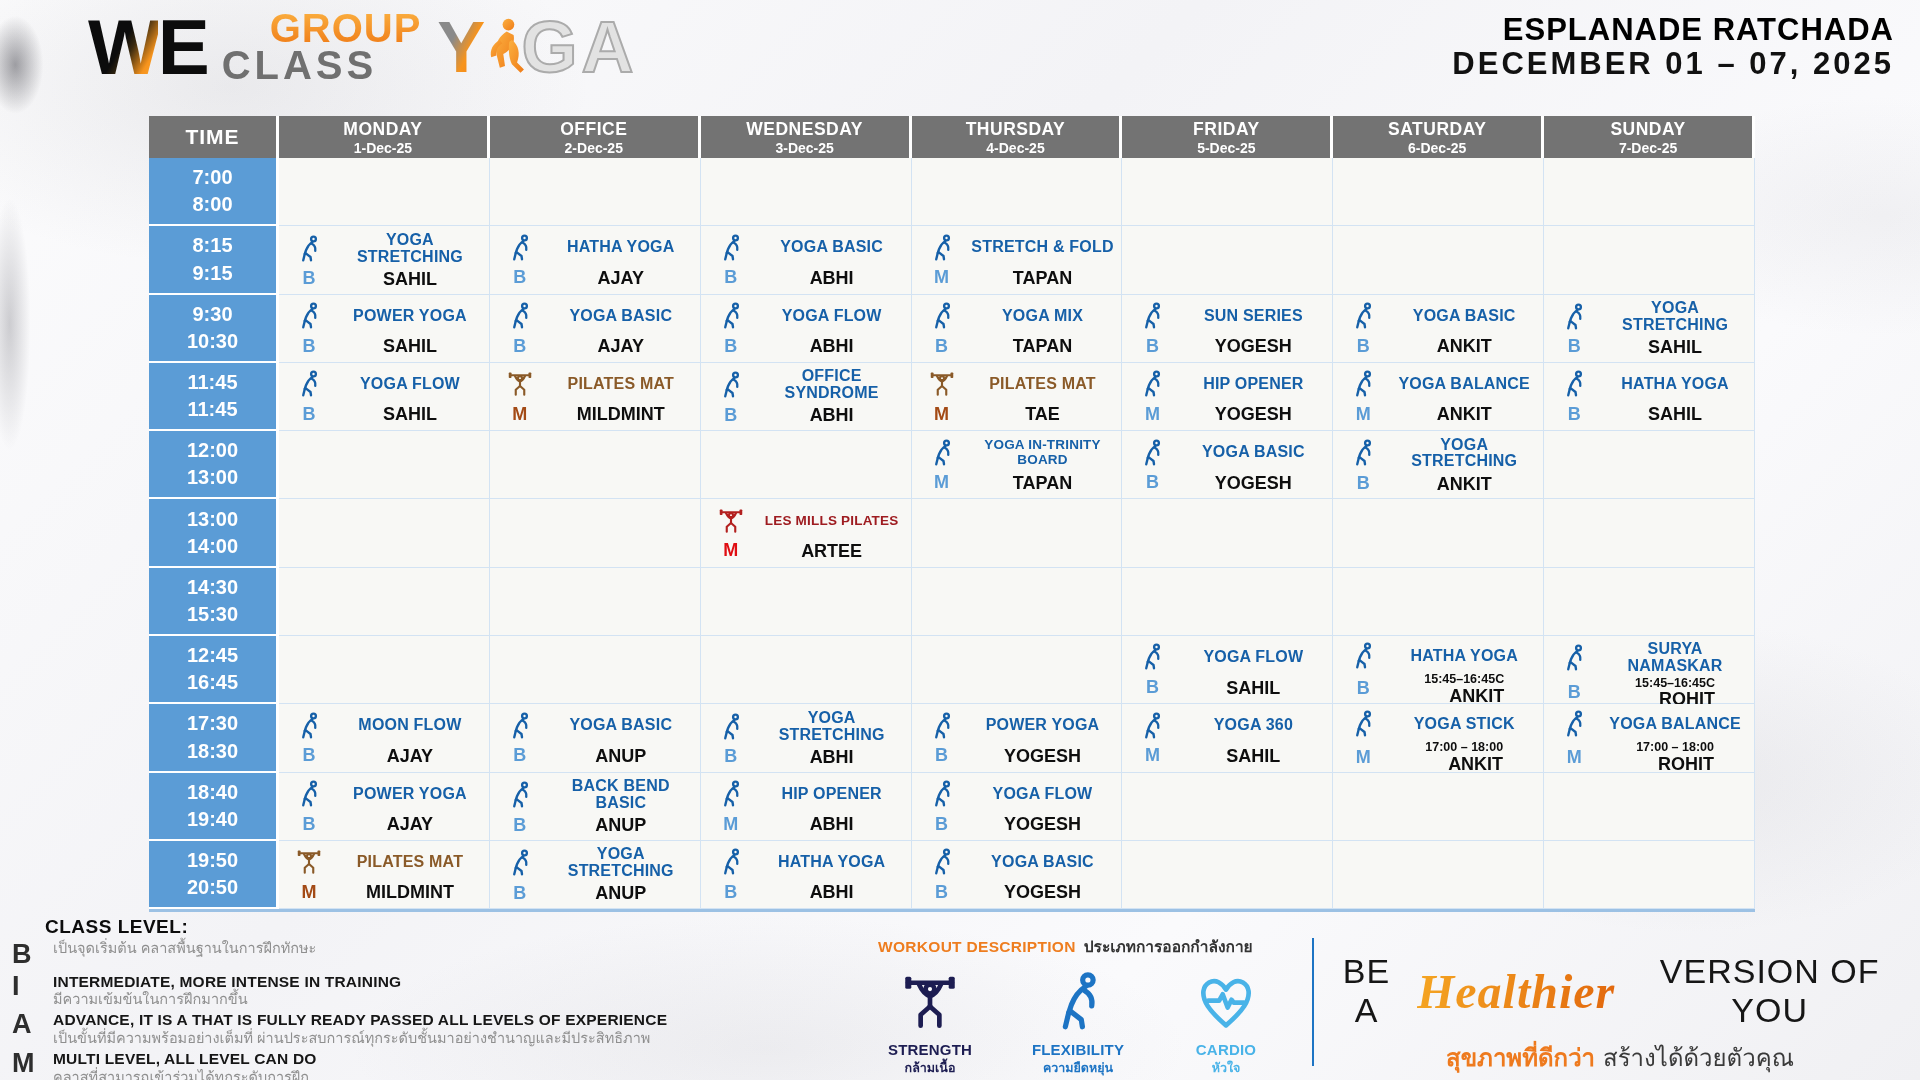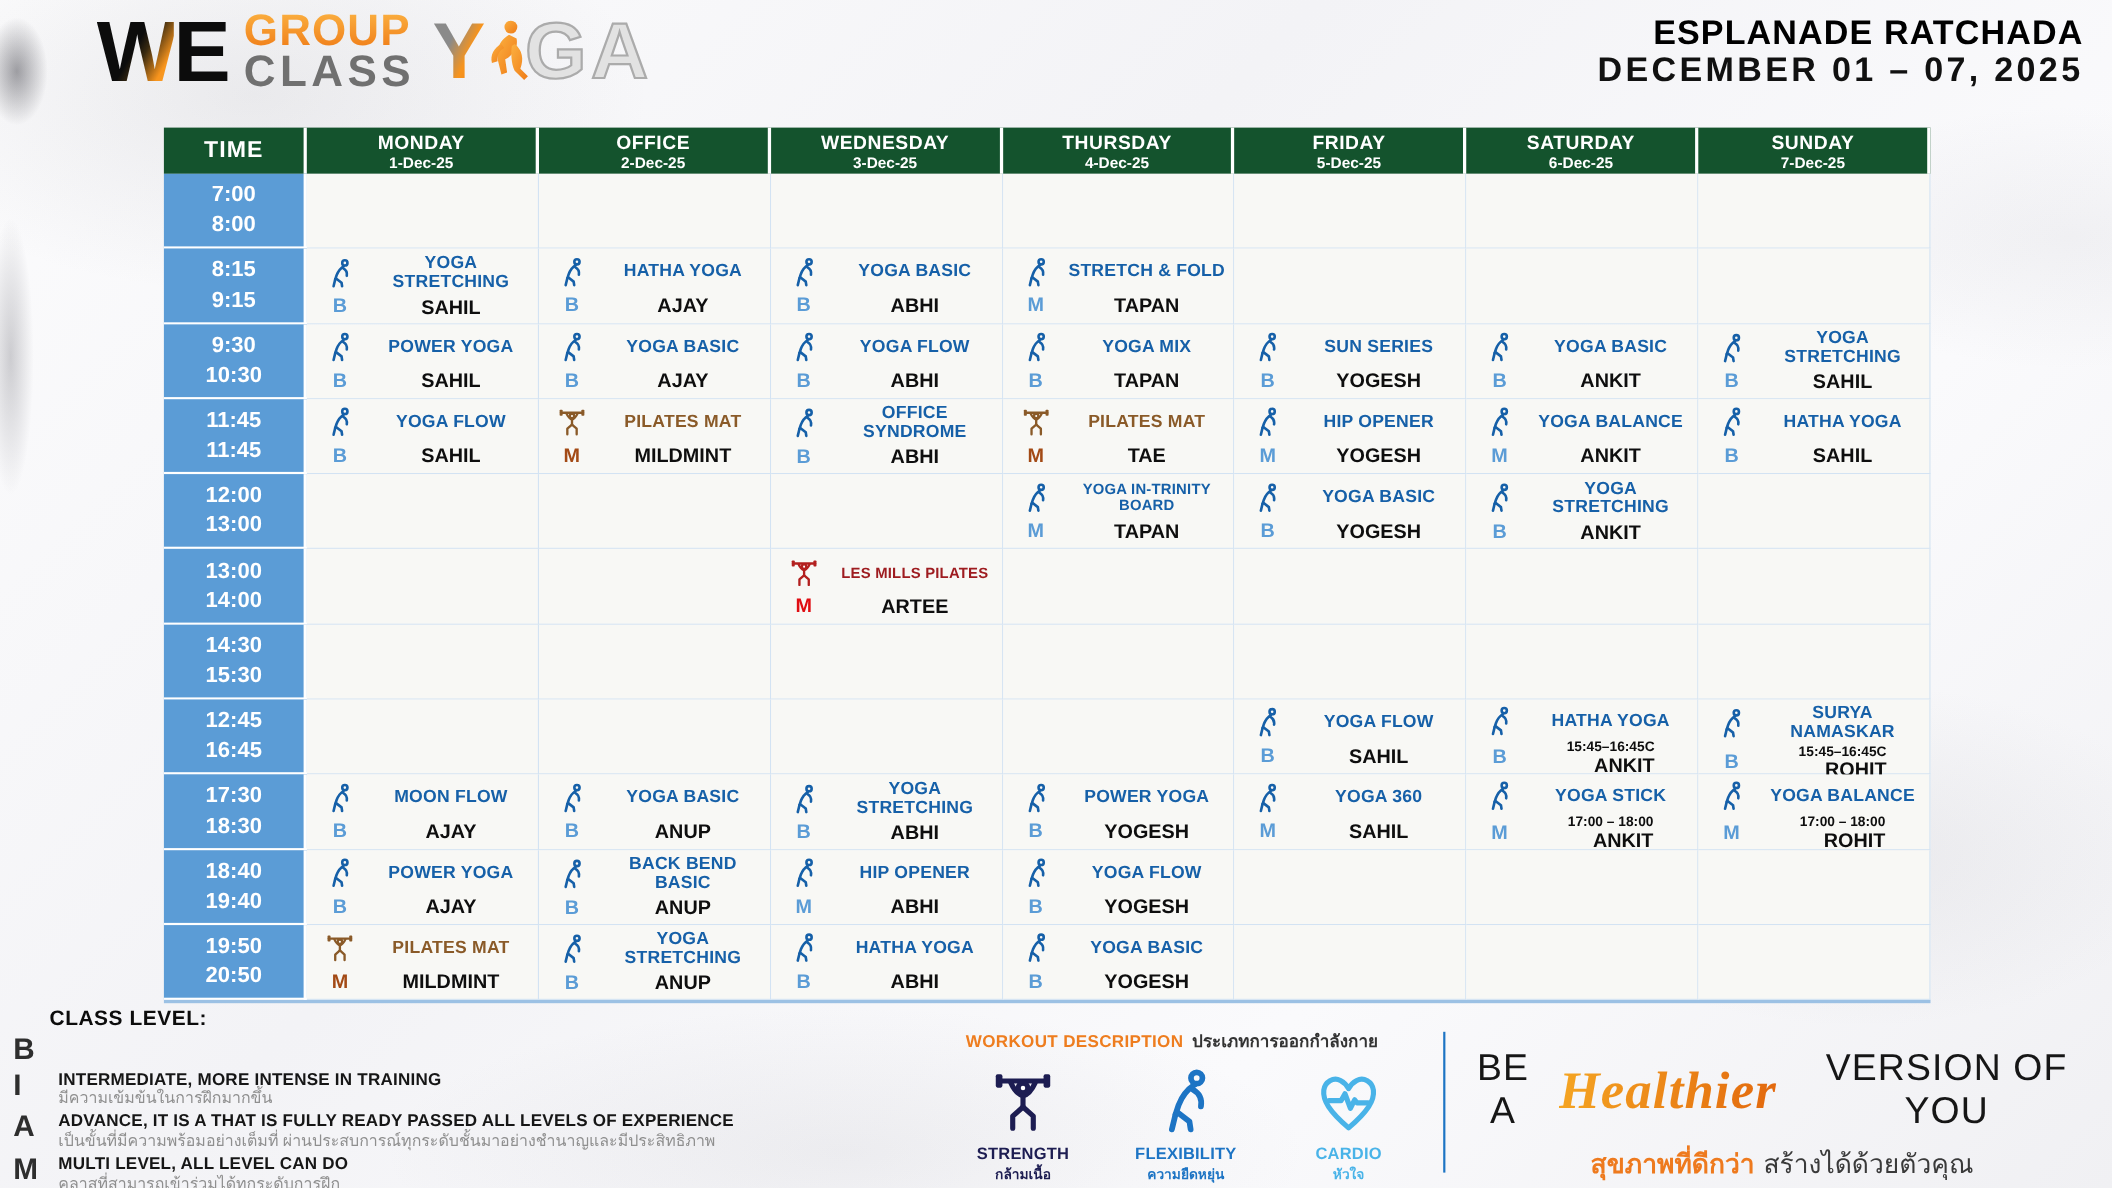--- a/index.html
+++ b/index.html
@@ -14,38 +14,38 @@
       radial-gradient(ellipse 700px 220px at 40% 97%, rgba(150,150,160,.12), transparent 60%),
       radial-gradient(ellipse 420px 200px at 98% 20%, rgba(150,150,160,.10), transparent 60%),
       linear-gradient(135deg,#fcfcfd,#f3f3f6 40%,#fafafc 70%,#f0f0f3);
   }
   
   .logo-wrap{position:absolute;left:88px;top:8px;display:flex;align-items:center;gap:16px;}
   .logo-we{font-size:78px;font-weight:900;letter-spacing:-4px;line-height:1;}
   .logo-we .w{background:linear-gradient(120deg,#0c0c0c 48%,#3a2a10 58%,#f7941d 78%,#fbb040);-webkit-background-clip:text;background-clip:text;color:transparent;}
   .logo-we .e{color:#0c0c0c;}
   .logo-gc{display:flex;flex-direction:column;line-height:.92;}
-  .logo-group{font-size:40px;font-weight:800;letter-spacing:1px;background:linear-gradient(180deg,#fbb040,#ef7b17);-webkit-background-clip:text;background-clip:text;color:#f08421;color:transparent;}
+  .logo-group{font-size:40px;font-weight:800;letter-spacing:1px;background:linear-gradient(180deg,#fbb040,#ef7b17);-webkit-background-clip:text;background-clip:text;color:#f08421;color:transparent;margin-left:48px;}
   .logo-class{font-size:40px;font-weight:800;letter-spacing:4px;color:#707070;}
   .logo-yoga{display:flex;align-items:center;font-size:72px;font-weight:900;line-height:1;}
   .logo-yoga .y{background:linear-gradient(115deg,#8a8a8a 35%,#f7941d 62%,#ef7b17);-webkit-background-clip:text;background-clip:text;color:#9a9a9a;color:transparent;}
   .logo-yoga .ga{color:#e2e2e2;-webkit-text-stroke:2px #ababab;letter-spacing:4px;}
   .logo-dancer{margin:0 -10px 0 -6px;}
   .head-right{position:absolute;right:26px;top:14px;text-align:right;}
   .head-title{font-size:31px;font-weight:800;letter-spacing:1px;color:#000000;line-height:1.02;}
   .head-sub{font-size:31px;font-weight:700;letter-spacing:3px;color:#111;line-height:1.15;}
   
   #schedule-grid{
     position:absolute;left:149px;top:116px;width:1606px;
     display:grid;grid-template-columns:130px repeat(7,1fr);
     grid-template-rows:42px repeat(11,68.3px);
     border-bottom:3px solid #9cc1e4;
   }
   .cell{box-sizing:border-box;}
-  .head{background:#14532d;color:#fff;display:flex;flex-direction:column;align-items:center;justify-content:center;border-right:3px solid #fff;}
+  .head{background:#737373;color:#fff;display:flex;flex-direction:column;align-items:center;justify-content:center;border-right:3px solid #fff;}
   .time-head{font-size:21px;font-weight:800;letter-spacing:1px;}
   .day-name{font-size:17.5px;font-weight:800;letter-spacing:.5px;}
   .day-date{font-size:14px;font-weight:600;}
   .timecell{background:#5b9cd6;color:#fff;border-bottom:2px solid #fff;border-right:3px solid #fff;
     display:flex;flex-direction:column;justify-content:space-around;align-items:center;padding:6px 0;}
   .timecell span{font-size:20px;font-weight:800;}
   .body{background:#f8f8f5;border-right:1px solid #d3e3f3;border-bottom:1px solid #d3e3f3;}
   .class-cell{display:grid;grid-template-columns:56px 1fr;grid-template-rows:auto auto;
     align-items:center;justify-items:center;padding:5px 6px 4px 2px;row-gap:2px;}
   .c-icon{grid-column:1;grid-row:1;display:flex;align-items:center;justify-content:center;}
@@ -793,20 +793,21 @@
     <div class="cell body"></div>
     <div class="cell body"></div>
   </div>
 
 <div class="legend">
   <div class="legend-title">CLASS LEVEL:</div>
   <div id="legend-items">
       <div class="legend-item">
         <div class="legend-letter">B</div>
         <div>
+          <div class="legend-th">เป็นจุดเริ่มต้น คลาสพื้นฐานในการฝึกทักษะ</div>
         </div>
       </div>
       <div class="legend-item">
         <div class="legend-letter">I</div>
         <div>
           <div class="legend-en">INTERMEDIATE, MORE INTENSE IN TRAINING</div>
           <div class="legend-th">มีความเข้มข้นในการฝึกมากขึ้น</div>
         </div>
       </div>
       <div class="legend-item">

